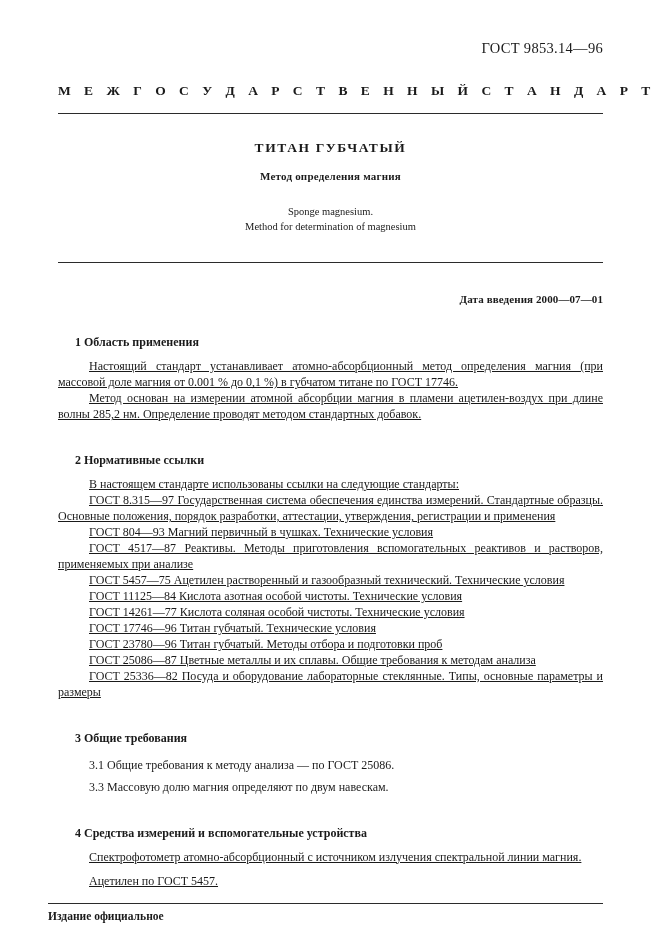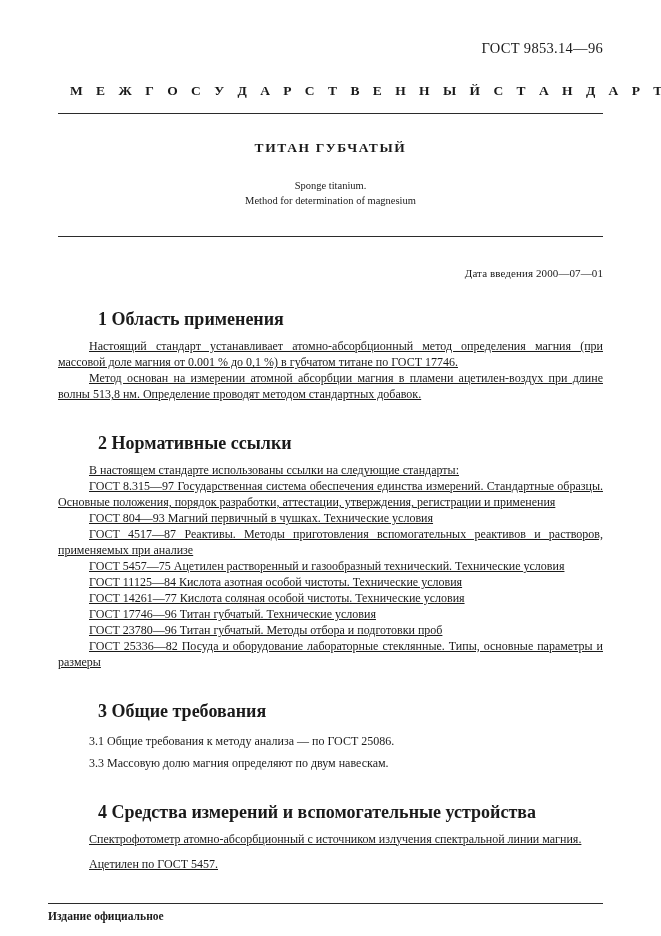--- a/index.html
+++ b/index.html
@@ -30,21 +30,20 @@
     letter-spacing: 0.3px;
     margin-top: 40px;
   }
   .standard-banner {
     text-align: left;
     font-weight: bold;
     font-size: 13.5px;
     letter-spacing: 5.0px;
     margin-top: 26px;
     white-space: nowrap;
-    margin-left: 12px;
   }
   .rule {
     border: 0;
     border-top: 1px solid #2b2b2b;
     margin: 0;
   }
   .rule-top {
     margin-top: 14px;
   }
   .title-block {
@@ -65,30 +64,30 @@
   .title-en {
     font-size: 10.5px;
     margin-top: 22px;
     line-height: 1.45;
   }
   .rule-mid {
     margin-top: 28px;
   }
   .date-line {
     text-align: right;
-    font-weight: normal;
+    font-weight: bold;
     font-size: 11px;
     margin-top: 30px;
     letter-spacing: 0.1px;
   }
   .section-heading {
     font-weight: bold;
-    font-size: 18px;
+    font-size: 12px;
     margin-top: 30px;
-    margin-left: 40px;
+    margin-left: 17px;
   }
   .para {
     font-size: 12px;
     line-height: 1.33;
     text-align: justify;
     margin-top: 9px;
     text-decoration: underline;
   }
   .para.indent {
     text-indent: 31px;
@@ -138,45 +137,47 @@
 <div class="page">
 
   <div class="doc-number">ГОСТ 9853.14—96</div>
 
   <div class="standard-banner">М Е Ж Г О С У Д А Р С Т В Е Н Н Ы Й   С Т А Н Д А Р Т</div>
 
   <hr class="rule rule-top">
 
   <div class="title-block">
     <div class="title-main">ТИТАН ГУБЧАТЫЙ</div>
+    <div class="title-sub">Метод определения магния</div>
     <div class="title-en">
-      <div>Sponge titanium.</div>
+      <div>Sponge magnesium.</div>
       <div>Method for determination of magnesium</div>
     </div>
   </div>
 
   <hr class="rule rule-mid">
 
   <div class="date-line">Дата введения 2000—07—01</div>
 
   <div class="section-heading">1 Область применения</div>
   <div class="para indent">Настоящий стандарт устанавливает атомно-абсорбционный метод определения магния (при массовой доле магния от 0.001 % до 0,1 %) в губчатом титане по ГОСТ 17746.</div>
-  <div class="para indent tight">Метод основан на измерении атомной абсорбции магния в пламени ацетилен-воздух при длине волны 513,8 нм. Определение проводят методом стандартных добавок.</div>
+  <div class="para indent tight">Метод основан на измерении атомной абсорбции магния в пламени ацетилен-воздух при длине волны 285,2 нм. Определение проводят методом стандартных добавок.</div>
 
   <div class="section-heading">2 Нормативные ссылки</div>
   <div class="para indent">В настоящем стандарте использованы ссылки на следующие стандарты:</div>
   <div class="para tight">
     <div class="list-line">ГОСТ  8.315—97  Государственная система обеспечения единства измерений. Стандартные образцы. Основные положения, порядок разработки, аттестации, утверждения, регистрации и применения</div>
     <div class="list-line">ГОСТ  804—93  Магний первичный в чушках. Технические условия</div>
     <div class="list-line">ГОСТ  4517—87  Реактивы. Методы приготовления вспомогательных реактивов и растворов, применяемых при анализе</div>
     <div class="list-line">ГОСТ 5457—75  Ацетилен растворенный и газообразный технический. Технические условия</div>
     <div class="list-line">ГОСТ 11125—84  Кислота азотная особой чистоты. Технические условия</div>
     <div class="list-line">ГОСТ 14261—77  Кислота соляная особой чистоты. Технические условия</div>
     <div class="list-line">ГОСТ 17746—96  Титан губчатый. Технические условия</div>
     <div class="list-line">ГОСТ 23780—96  Титан губчатый. Методы отбора и подготовки проб</div>
+    <div class="list-line">ГОСТ 25086—87  Цветные металлы и их сплавы. Общие требования к методам анализа</div>
     <div class="list-line">ГОСТ 25336—82  Посуда и оборудование лабораторные стеклянные. Типы, основные параметры и размеры</div>
   </div>
 
   <div class="section-heading">3 Общие требования</div>
   <div class="spacer-sm"></div>
   <div class="numbered">3.1  Общие требования к методу анализа — по ГОСТ 25086.</div>
   <div class="numbered">3.3  Массовую долю магния определяют по двум навескам.</div>
 
   <div class="section-heading">4 Средства измерений и вспомогательные устройства</div>
   <div class="para indent">Спектрофотометр атомно-абсорбционный с источником излучения спектральной линии магния.</div>

